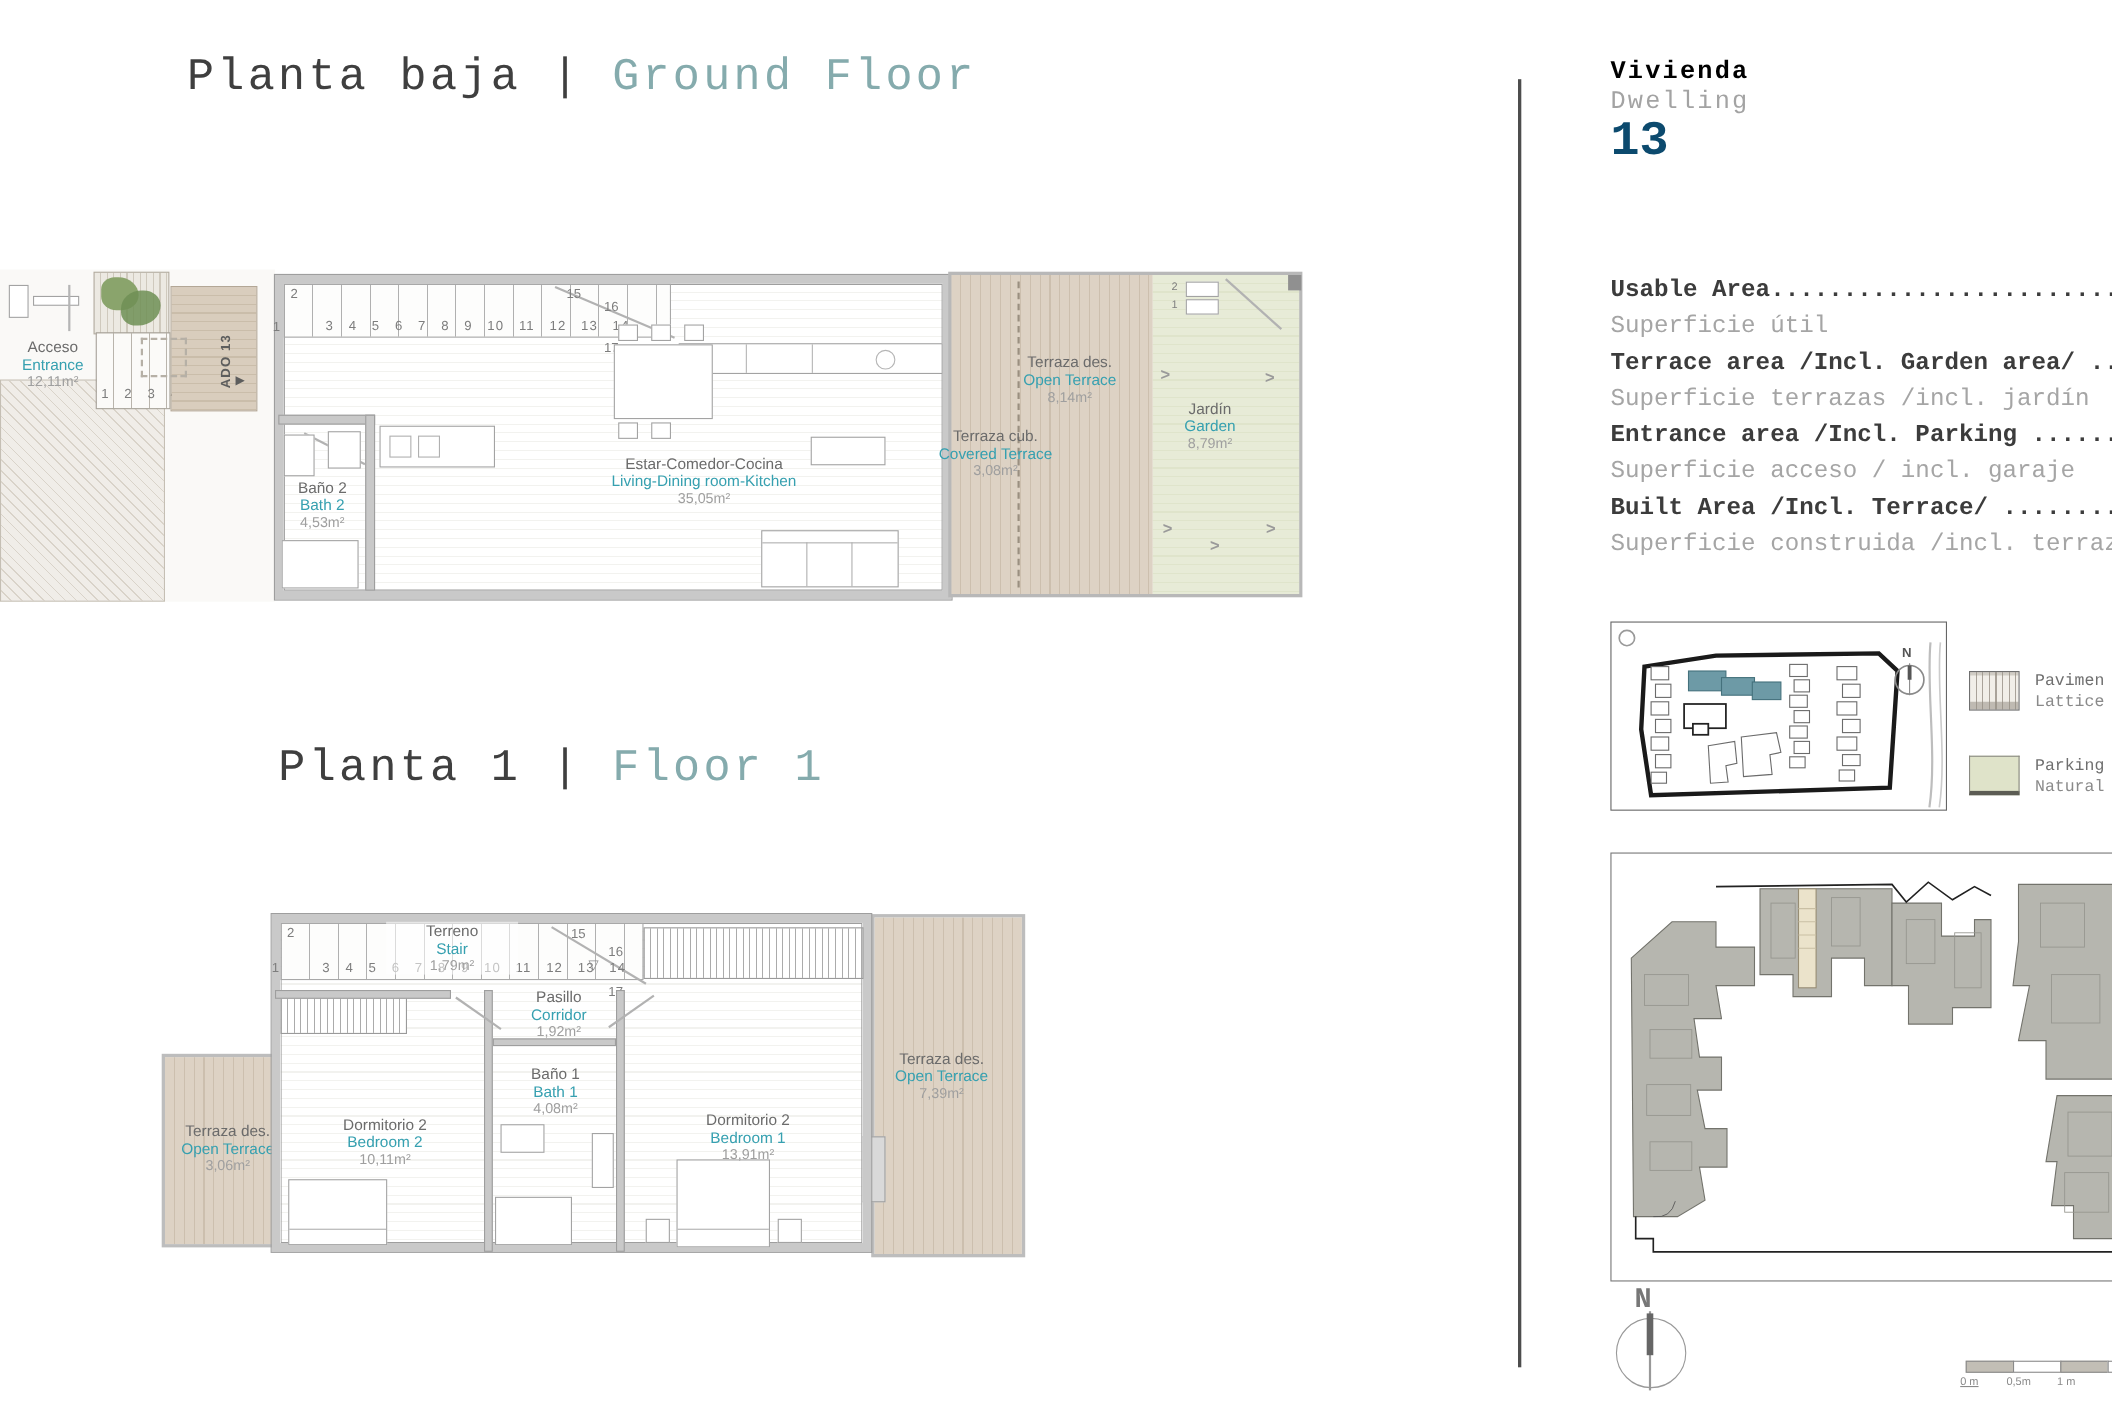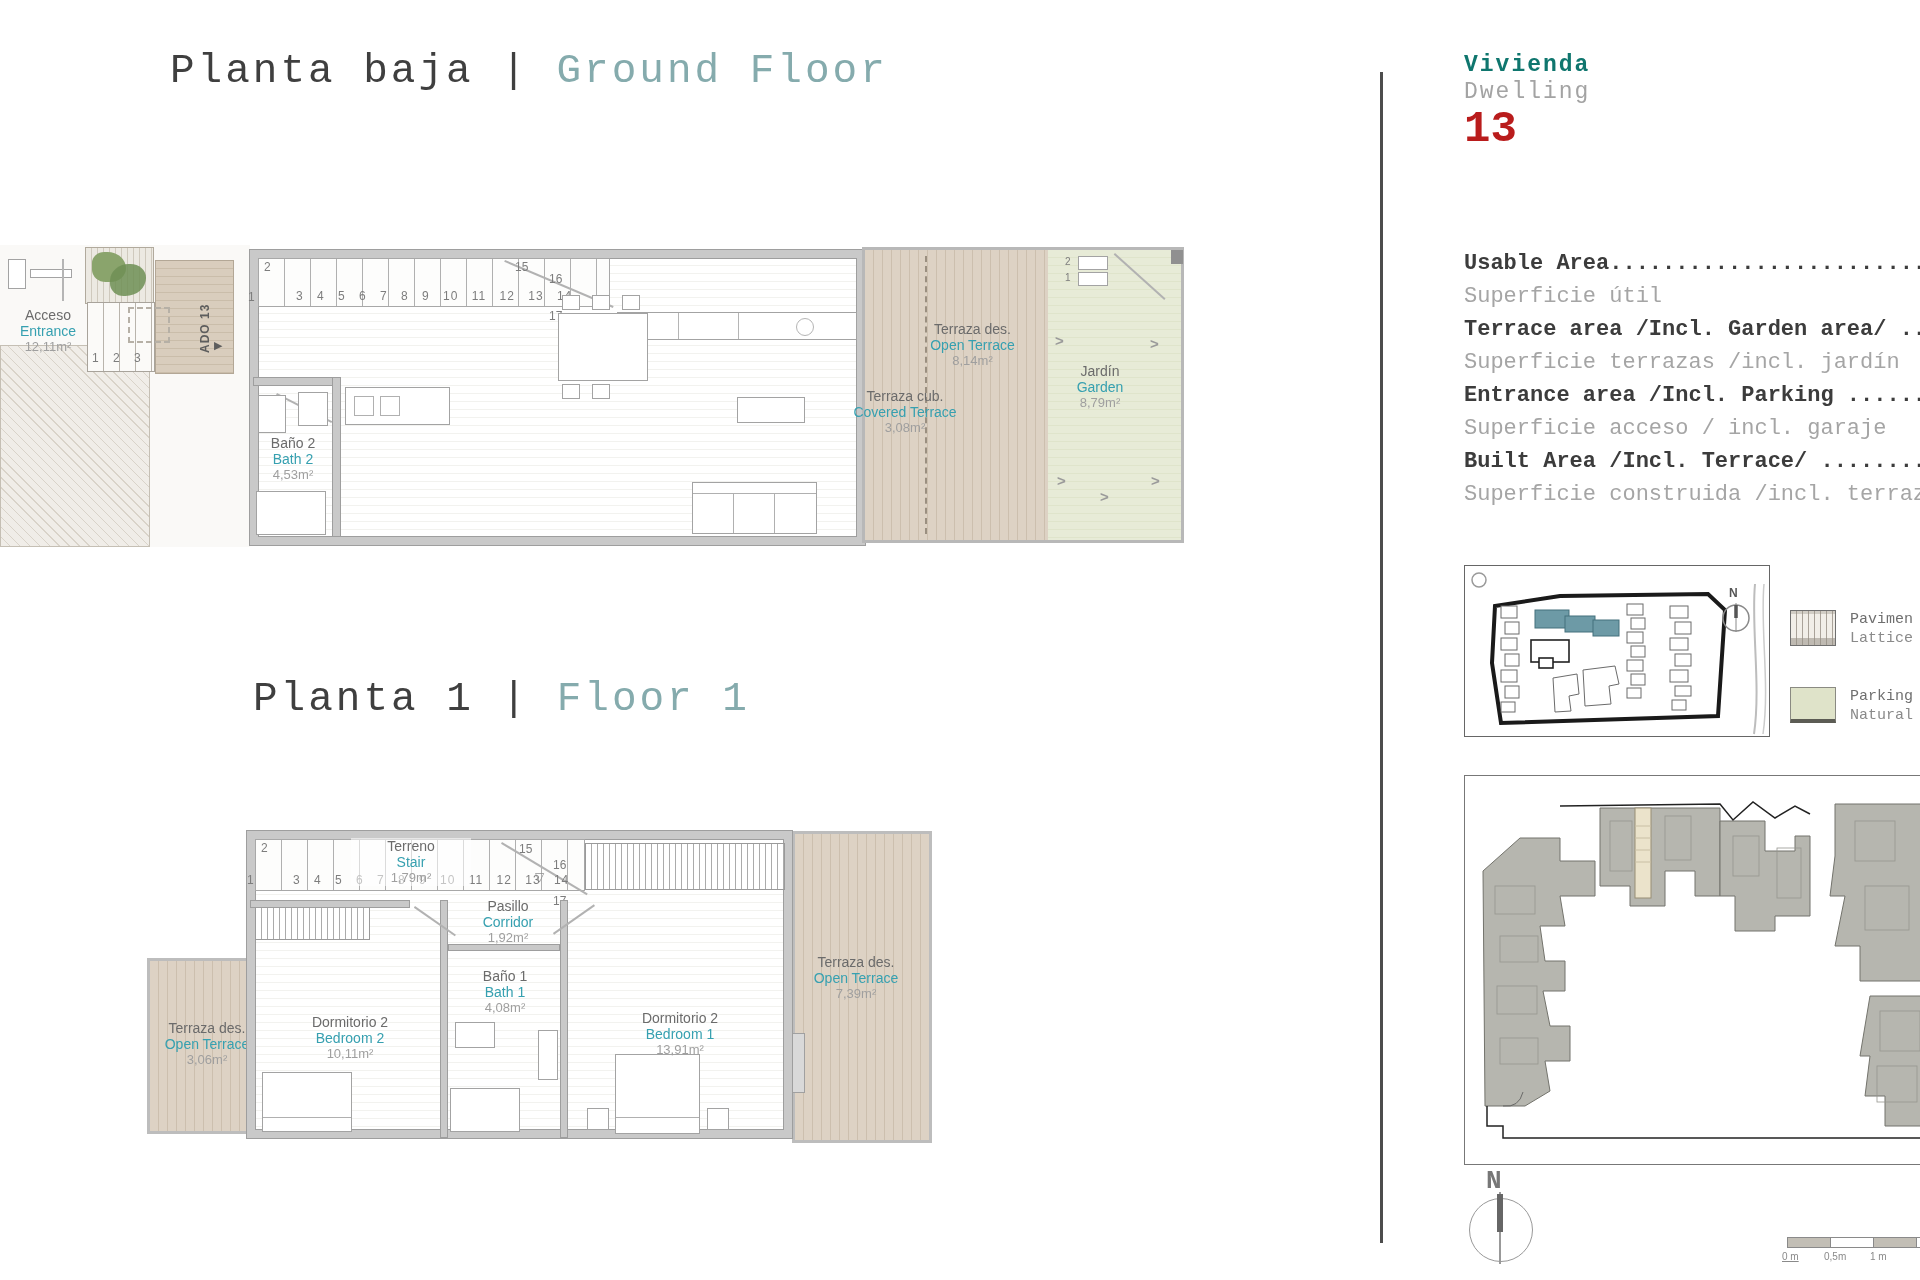--- a/index.html
+++ b/index.html
@@ -32,23 +32,23 @@
   .dline{position:absolute;background:#b2b2b2;height:2px;transform-origin:0 0;}
   .lbl{position:absolute;text-align:center;line-height:16px;white-space:nowrap;font-size:14px;}
   .lbl .es{display:block;color:#6b6b6b;}
   .lbl .en{display:block;color:#36a0b0;}
   .lbl .area{display:block;color:#9f9f9f;font-size:13px;}
   .arrow{position:absolute;color:#9a9a9a;font-size:15px;font-weight:bold;}
   
   .divider{position:absolute;left:1380px;top:72px;width:3px;height:1171px;background:#4d4d4d;}
   .pline{white-space:nowrap;font:700 22px/33px "Liberation Mono",monospace;color:#3c3c3c;}
   .pline.gray{font-weight:400;color:#a5a5a5;}
-  .vtitle{white-space:nowrap;font:700 23px/27px "Liberation Mono",monospace;color:#0f766e;letter-spacing:2px;}
+  .vtitle{white-space:nowrap;font:700 23px/27px "Liberation Mono",monospace;color:#000000;letter-spacing:2px;}
   .vtitle.gray{font-weight:400;color:#a3a3a3;}
-  .vnum{font:700 44px/46px "Liberation Mono",monospace;color:#b91c1c;}
+  .vnum{font:700 44px/46px "Liberation Mono",monospace;color:#0c4a6e;}
   .mapbox{position:absolute;background:#fff;border:1px solid #666;box-sizing:border-box;}
   .legtxt{font:15px/19px "Liberation Mono",monospace;color:#8a8a8a;white-space:nowrap;}
   .legtxt .d{color:#6f6f6f;}
   .lat{width:46px;height:36px;border:1px solid #6f6f6f;box-sizing:border-box;
        background:repeating-linear-gradient(90deg,#f1eee8 0 5px,#a9a299 5px 6px);
        box-shadow:inset 0 -7px 0 rgba(150,143,133,.55), inset 0 3px 0 rgba(150,143,133,.35);}
   .nat{width:46px;height:36px;border:1px solid #8a8a82;border-bottom:4px solid #5c5c54;
        box-sizing:border-box;background:#dfe3c9;}
   .seg{display:inline-block;width:44px;height:11px;border:1px solid #8a8a8a;box-sizing:border-box;
        margin-left:-1px;vertical-align:top;}
@@ -133,20 +133,25 @@
   <div class="fixture" style="left:592px;top:139px;width:18px;height:15px;"></div>
   <div class="fixture" style="left:345px;top:142px;width:105px;height:38px;">
     <div class="abs" style="left:8px;top:8px;width:18px;height:18px;border:1px solid #b0b0b0;"></div>
     <div class="abs" style="left:34px;top:8px;width:18px;height:18px;border:1px solid #b0b0b0;"></div>
   </div>
   <div class="fixture" style="left:737px;top:152px;width:68px;height:26px;"></div>
   <div class="fixture" style="left:692px;top:237px;width:125px;height:52px;">
     <div class="abs" style="left:0;top:10px;width:123px;height:1px;background:#b0b0b0;"></div>
     <div class="abs" style="left:40px;top:10px;width:1px;height:40px;background:#b0b0b0;"></div>
     <div class="abs" style="left:81px;top:10px;width:1px;height:40px;background:#b0b0b0;"></div>
+  </div>
+  <div class="lbl" style="left:535px;top:168px;width:210px;">
+    <span class="es">Estar-Comedor-Cocina</span>
+    <span class="en">Living-Dining room-Kitchen</span>
+    <span class="area">35,05m²</span>
   </div>
 
   <div class="abs" style="left:862px;top:2px;width:322px;height:296px;border:3px solid #b8b8b8;box-sizing:border-box;">
     <div class="abs terr" style="left:0;top:0;width:183px;height:290px;"></div>
     <div class="abs" style="left:60px;top:6px;width:0;height:278px;border-left:2px dashed #9a8f80;"></div>
     <div class="abs gard" style="left:183px;top:0;width:133px;height:290px;"></div>
 
     <div class="fixture" style="left:213px;top:6px;width:30px;height:14px;"></div>
     <div class="fixture" style="left:213px;top:22px;width:30px;height:14px;"></div>
     <div class="snum" style="left:200px;top:6px;font-size:10px;">2</div>

